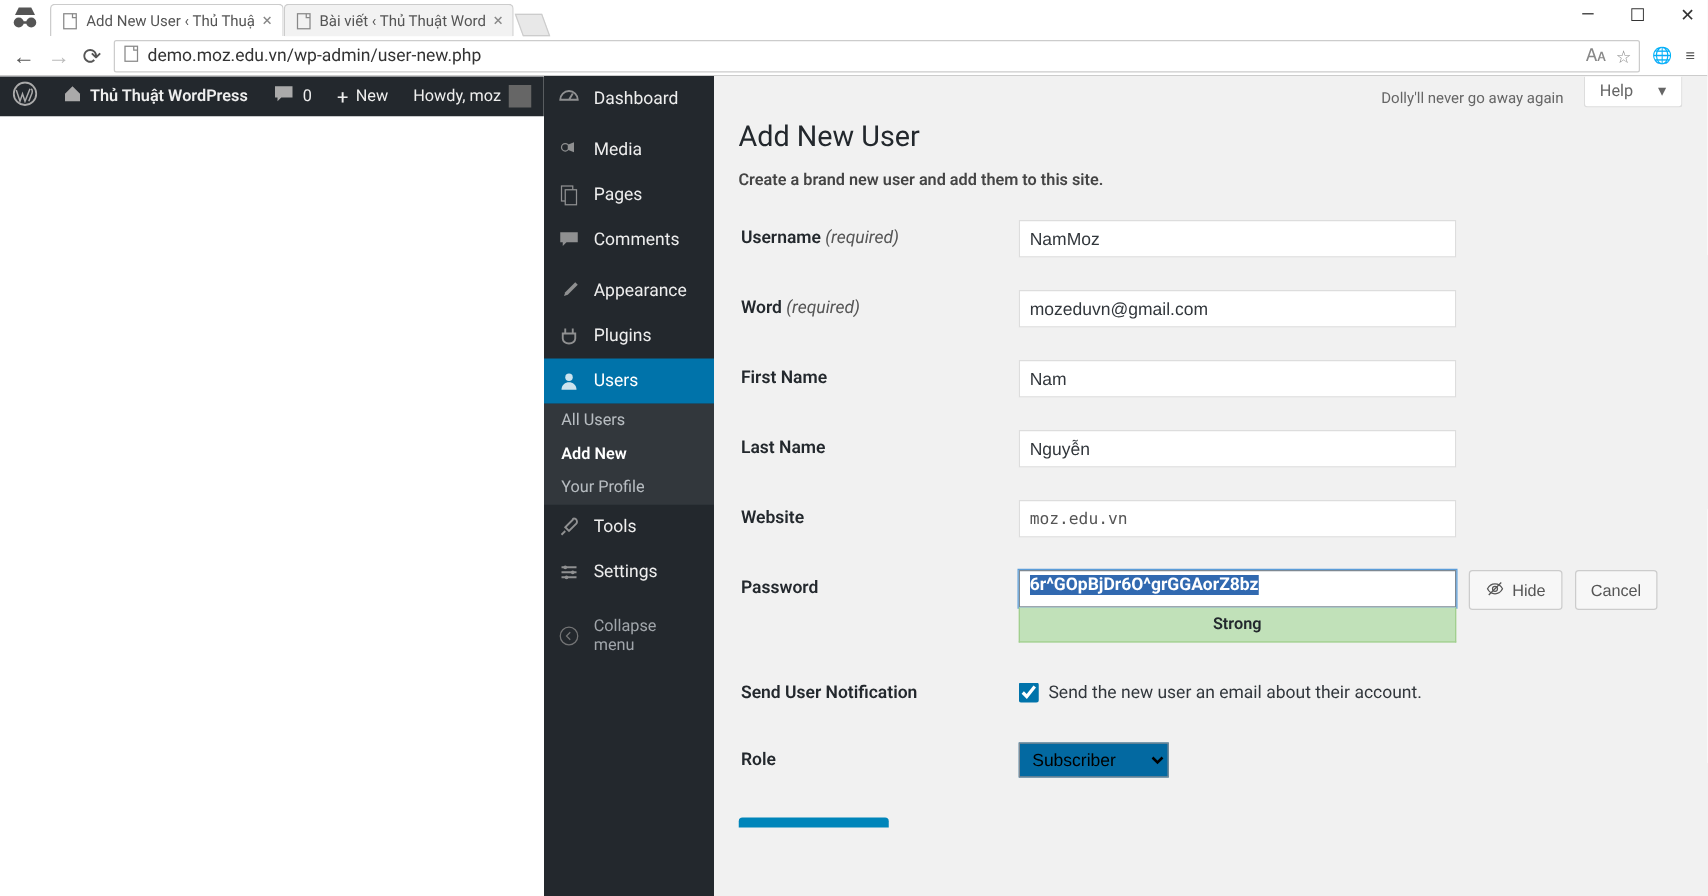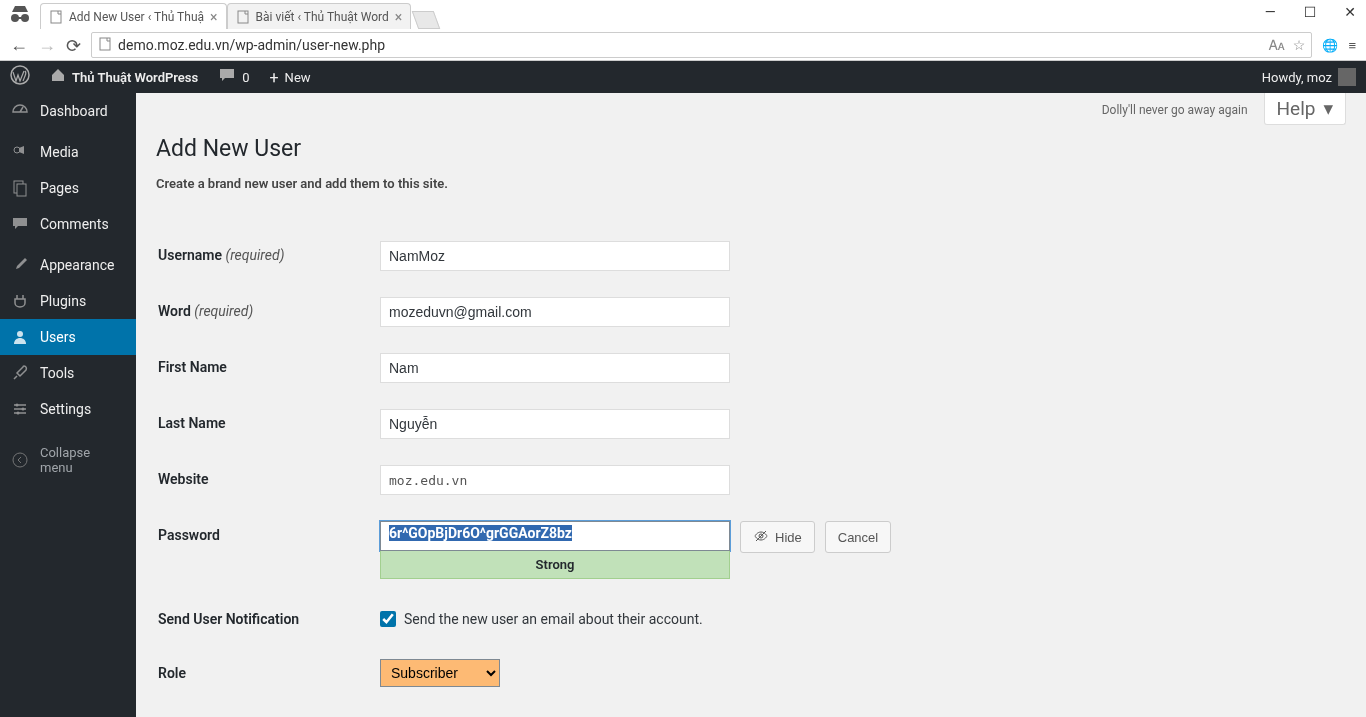--- a/index.html
+++ b/index.html
@@ -19,21 +19,21 @@
 .window-controls span { font-size: 14px; color: #333; padding: 2px 6px; }
 .nav-bar { height: 32px; display: flex; align-items: center; padding: 0 10px; gap: 10px; }
 .nav-btn { color: #555; font-size: 18px; }
 .nav-btn.disabled { color: #bbb; }
 .url-bar { flex: 1; height: 26px; border: 1px solid #ccc; border-radius: 2px; display: flex; align-items: center; padding: 0 6px; font-size: 14px; color: #333; }
 .url-bar .page-icon { margin-right: 6px; color: #555; }
 .url-bar .url-text { flex: 1; }
 .url-extras { display: flex; gap: 8px; color: #888; align-items: center; }
 
 
-.wp-wrap { height: 656px; display: flex; flex-direction: column; }
+.wp-wrap { height: 656px; display: flex; flex-direction: row; }
 .wp-adminbar { height: 32px; background: #23282d; color: #eee; display: flex; align-items: center; font-size: 13px; }
 .wp-adminbar .ab-item { padding: 0 10px; display: flex; align-items: center; gap: 6px; color: #eee; height: 32px; }
 .wp-adminbar .ab-right { margin-left: auto; display: flex; align-items: center; }
 .wp-adminbar .avatar { width: 18px; height: 18px; background: #666; }
 .ab-icon { font-size: 16px; }
 
 .wp-body { flex: 1; display: flex; overflow: hidden; }
 .adminmenu { width: 136px; background: #23282d; color: #eee; font-size: 14px; overflow-y: auto; flex-shrink: 0; }
 .menu-item { display: flex; align-items: center; padding: 8px 10px; color: #eee; gap: 10px; position: relative; }
 .menu-item.current { background: #0073aa; color: #fff; }
@@ -41,41 +41,41 @@
 .menu-sep { height: 5px; }
 .menu-icon { width: 20px; height: 20px; display: flex; align-items: center; justify-content: center; font-size: 16px; opacity: 0.8; }
 .submenu { background: #32373c; }
 .submenu-item { padding: 6px 12px 6px 14px; color: rgba(240,245,250,0.7); font-size: 13px; }
 .submenu-item.current { color: #fff; font-weight: 600; }
 .collapse-item { display: flex; align-items: center; padding: 8px 10px; color: #a0a5aa; gap: 10px; font-size: 13px; margin-top: 10px; }
 
 .wp-content { flex: 1; background: #f1f1f1; overflow-y: auto; padding: 0 20px 20px 20px; position: relative; }
 .screen-meta { display: flex; justify-content: flex-end; align-items: flex-start; gap: 12px; }
 .dolly { font-size: 12px; color: #666; padding: 10px 4px 0 0; font-style: normal; }
-.help-tab { background: #fff; border: 1px solid #ddd; border-top: none; padding: 4px 12px; font-size: 19px; color: #666; display: flex; align-items: center; gap: 8px; border-radius: 0 0 3px 3px; }
+.help-tab { background: #fff; border: 1px solid #ddd; border-top: none; padding: 4px 12px; font-size: 13px; color: #666; display: flex; align-items: center; gap: 20px; border-radius: 0 0 3px 3px; }
 
 h1.page-title { font-size: 23px; font-weight: 400; color: #23282d; margin: 10px 0 14px; }
-.subtitle { font-size: 13px; color: #444; font-weight: 600; margin-bottom: 36px; }
+.subtitle { font-size: 13px; color: #444; font-weight: 600; margin-bottom: 10px; }
 
 .form-table { width: 100%; }
 .form-table tr th { width: 220px; text-align: left; vertical-align: top; padding: 18px 0; font-weight: 600; color: #23282d; font-size: 14px; }
 .form-table tr td { padding: 12px 0; vertical-align: middle; }
 .req { font-style: italic; font-weight: 400; color: #555; }
 .reg-text { width: 350px; height: 30px; border: 1px solid #ddd; padding: 4px 8px; font-size: 14px; background: #fff; color: #32373c; }
 input.code-text { font-family: Consolas, Monaco, monospace; font-size: 13px; color: #555; }
 .pw-wrap { display: flex; gap: 10px; align-items: flex-start; }
 .pw-col { display: flex; flex-direction: column; width: 350px; }
 .pw-input { height: 30px; border: 1px solid #7e8993; outline: 1px solid #5b9dd9; outline-offset: 0; padding: 3px 8px; font-size: 14px; background: #fff; }
 .pw-input .sel { background: #3169b0; color: #fff; font-weight: 700; }
 .pw-strength { height: 28px; background: #c1e1b9; border: 1px solid #a2cf8f; border-top: none; display: flex; align-items: center; justify-content: center; font-weight: 600; color: #23282d; font-size: 13px; }
 .btn { height: 32px; border: 1px solid #ccc; background: #f7f7f7; padding: 0 12px; font-size: 13px; color: #555; border-radius: 3px; display: flex; align-items: center; gap: 6px; }
 .checkbox-row { display: flex; align-items: center; gap: 8px; }
 .checkbox-row input[type=checkbox] { width: 16px; height: 16px; accent-color: #0073aa; }
 .checkbox-row label { color: #32373c; font-size: 14px; }
-select.role-select { height: 28px; border: 1px solid #7e8993; padding: 2px 6px; font-size: 14px; background: #fdba74; min-width: 120px; }
+select.role-select { height: 28px; border: 1px solid #7e8993; padding: 2px 6px; font-size: 14px; background: #0369a1; min-width: 120px; }
 .submit-btn-peek { width: 120px; height: 8px; background: #0085ba; border-radius: 3px 3px 0 0; margin-top: 18px; }
 </style>
 </head>
 <body>
 
 <div class="browser-chrome">
   <div class="incognito">
     <svg viewBox="0 0 24 20">
         <path fill="#555" d="M4 8 L7 2 L17 2 L20 8 Z"></path>
         <circle cx="7" cy="14" r="4" fill="#555"></circle>
@@ -226,20 +226,25 @@
         <span>Plugins</span>
       </div>
       <div class="menu-item current">
         <span class="menu-icon">
             <svg width="18" height="18" viewBox="0 0 18 18">
               <circle cx="9" cy="6" r="3" fill="#fff"></circle>
               <path d="M3 16 C3 12 6 10 9 10 C12 10 15 12 15 16 Z" fill="#fff"></path>
             </svg>
           </span>
         <span>Users</span>
+      </div>
+      <div class="submenu">
+        <div class="submenu-item">All Users</div>
+        <div class="submenu-item current">Add New</div>
+        <div class="submenu-item">Your Profile</div>
       </div>
       <div class="menu-item">
         <span class="menu-icon">
             <svg width="18" height="18" viewBox="0 0 18 18">
               <path d="M13 2 C15 2 16 4 15 6 L9 12 L6 9 L12 3 C12 3 12 2 13 2 Z M6 12 L3 15" fill="none" stroke="#aaa" stroke-width="1.5"></path>
             </svg>
           </span>
         <span>Tools</span>
       </div>
       <div class="menu-item">

